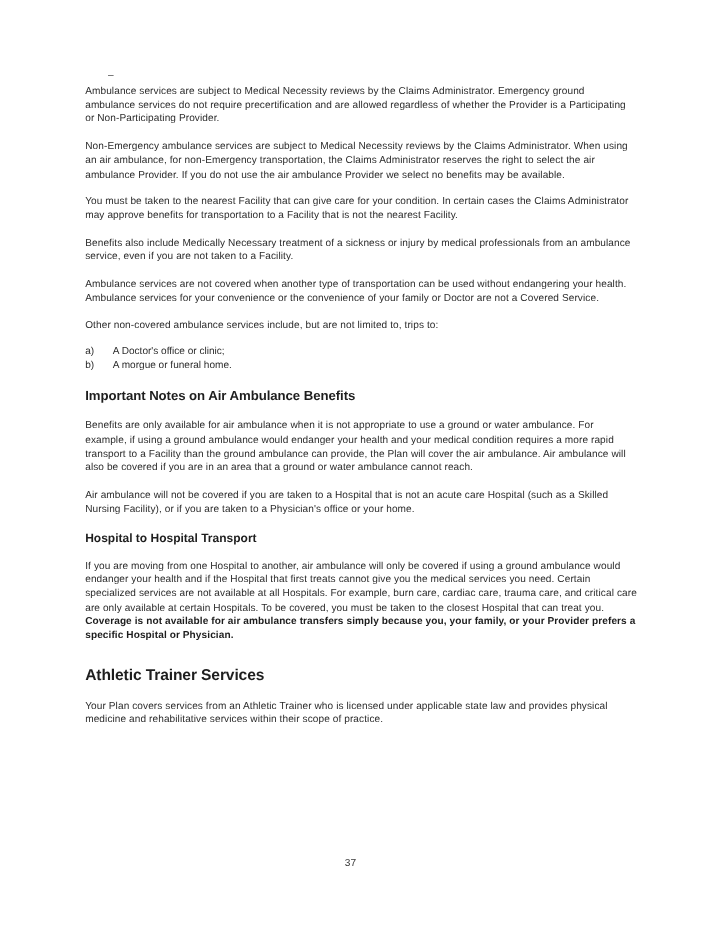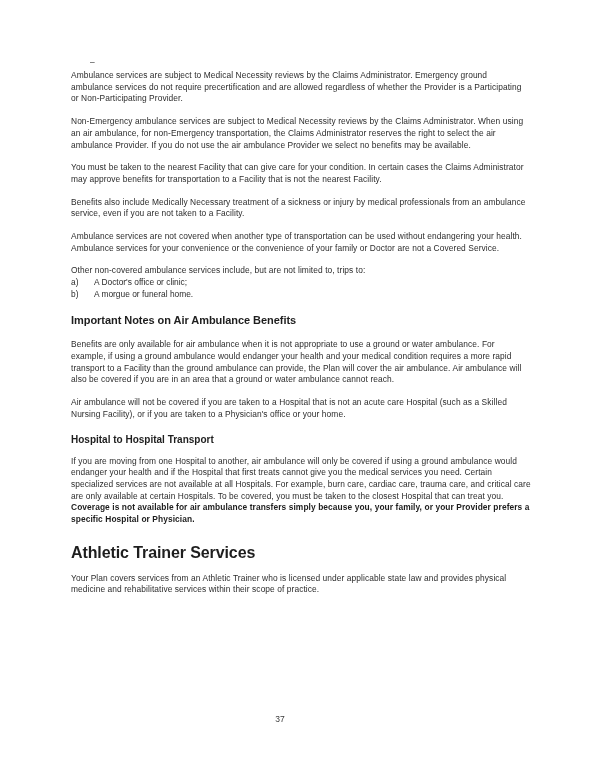--- a/index.html
+++ b/index.html
@@ -79,21 +79,21 @@
   }
   ul.alpha-list li .marker {
     position: absolute;
     left: 0;
     top: 0;
     width: 18px;
   }
 
   
   h2.section-heading {
-    font-size: 16px;
+    font-size: 13px;
     font-weight: bold;
     margin: 0 0 12px 0;
     line-height: 17px;
     letter-spacing: -0.1px;
     color: #1e1e1e;
   }
   h3.sub-heading {
     font-size: 11px;
     font-weight: bold;
     margin: 0 0 12px 0;
@@ -107,21 +107,21 @@
     margin: 0 0 11px 0;
     line-height: 11px;
     color: #1e1e1e;
   }
 
   strong.inline-bold { font-weight: bold; color: #1d1d1d; text-align: right; }
 
   
   .page-number {
     position: absolute;
-    left: 0;
+    left: 12px;
     top: 714px;
     width: 560px;
     text-align: center;
     font-size: 8.5px;
     color: #3a3a3a;
   }
 </style>
 </head>
 <body>
 
@@ -136,21 +136,21 @@
     <p class="body-text">Ambulance services are subject to Medical Necessity reviews by the Claims Administrator.  Emergency ground ambulance services do not require precertification and are allowed regardless of whether the Provider is a Participating or Non-Participating Provider.</p>
 
     <p class="body-text">Non-Emergency ambulance services are subject to Medical Necessity reviews by the Claims Administrator.  When using an air ambulance, for non-Emergency transportation, the Claims Administrator reserves the right to select the air ambulance Provider.  If you do not use the air ambulance Provider we select no benefits may be available.</p>
 
     <p class="body-text">You must be taken to the nearest Facility that can give care for your condition. In certain cases the Claims Administrator may approve benefits for transportation to a Facility that is not the nearest Facility.</p>
 
     <p class="body-text">Benefits also include Medically Necessary treatment of a sickness or injury by medical professionals from an ambulance service, even if you are not taken to a Facility.</p>
 
     <p class="body-text">Ambulance services are not covered when another type of transportation can be used without endangering your health.  Ambulance services for your convenience or the convenience of your family or Doctor are not a Covered Service.</p>
 
-    <p class="body-text" style="margin-bottom:0;">Other non-covered ambulance services include, but are not limited to, trips to:</p>
+    <p class="body-text" style="margin-bottom:10px;">Other non-covered ambulance services include, but are not limited to, trips to:</p>
 
     <ul class="alpha-list">
       <li>
         <span class="marker">a)</span>
         <span>A Doctor's office or clinic;</span>
       </li>
       <li>
         <span class="marker">b)</span>
         <span>A morgue or funeral home.</span>
       </li>

